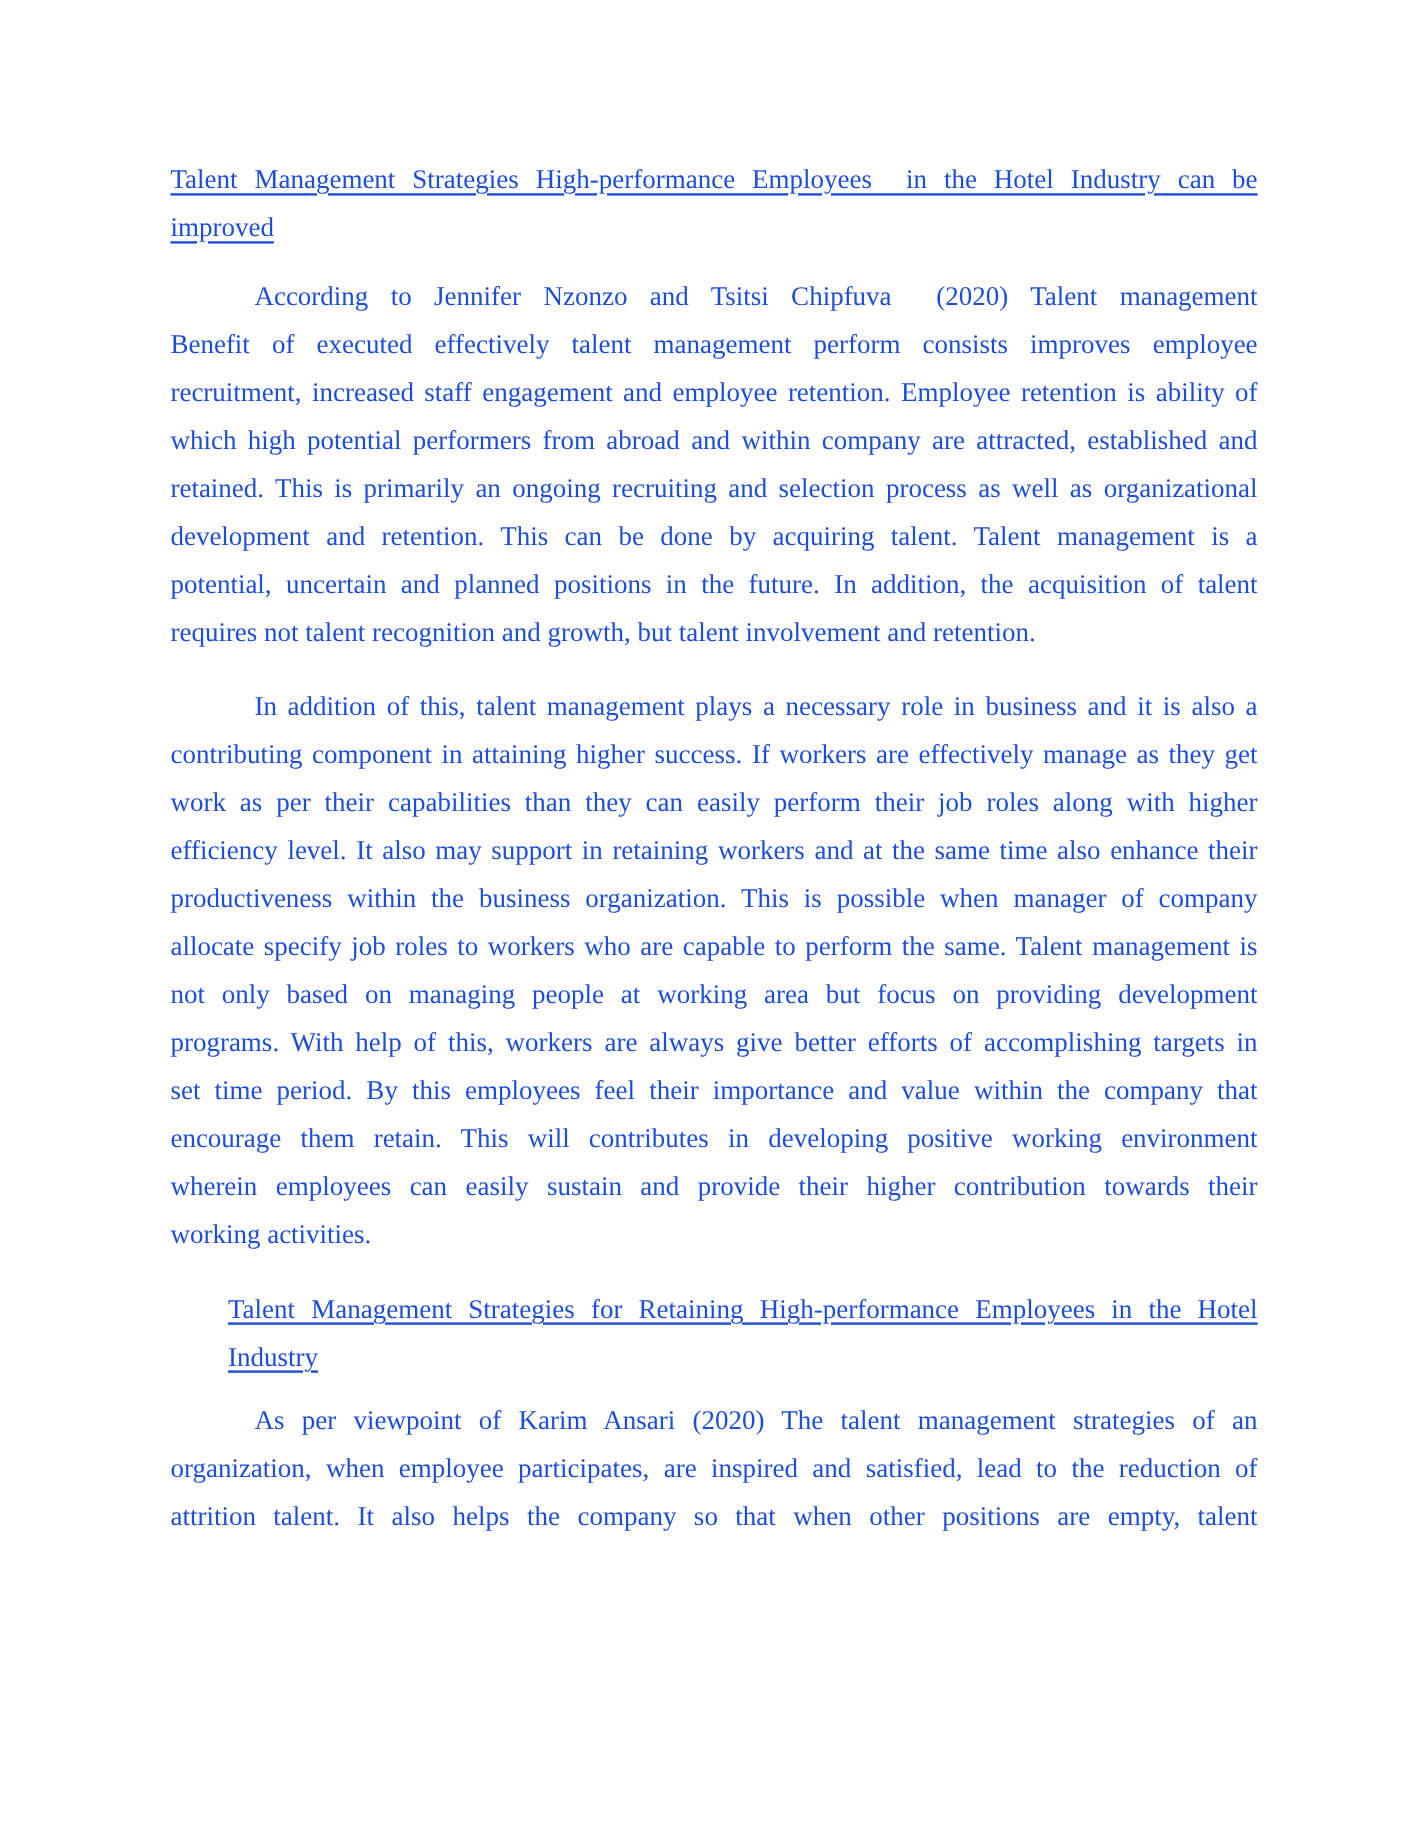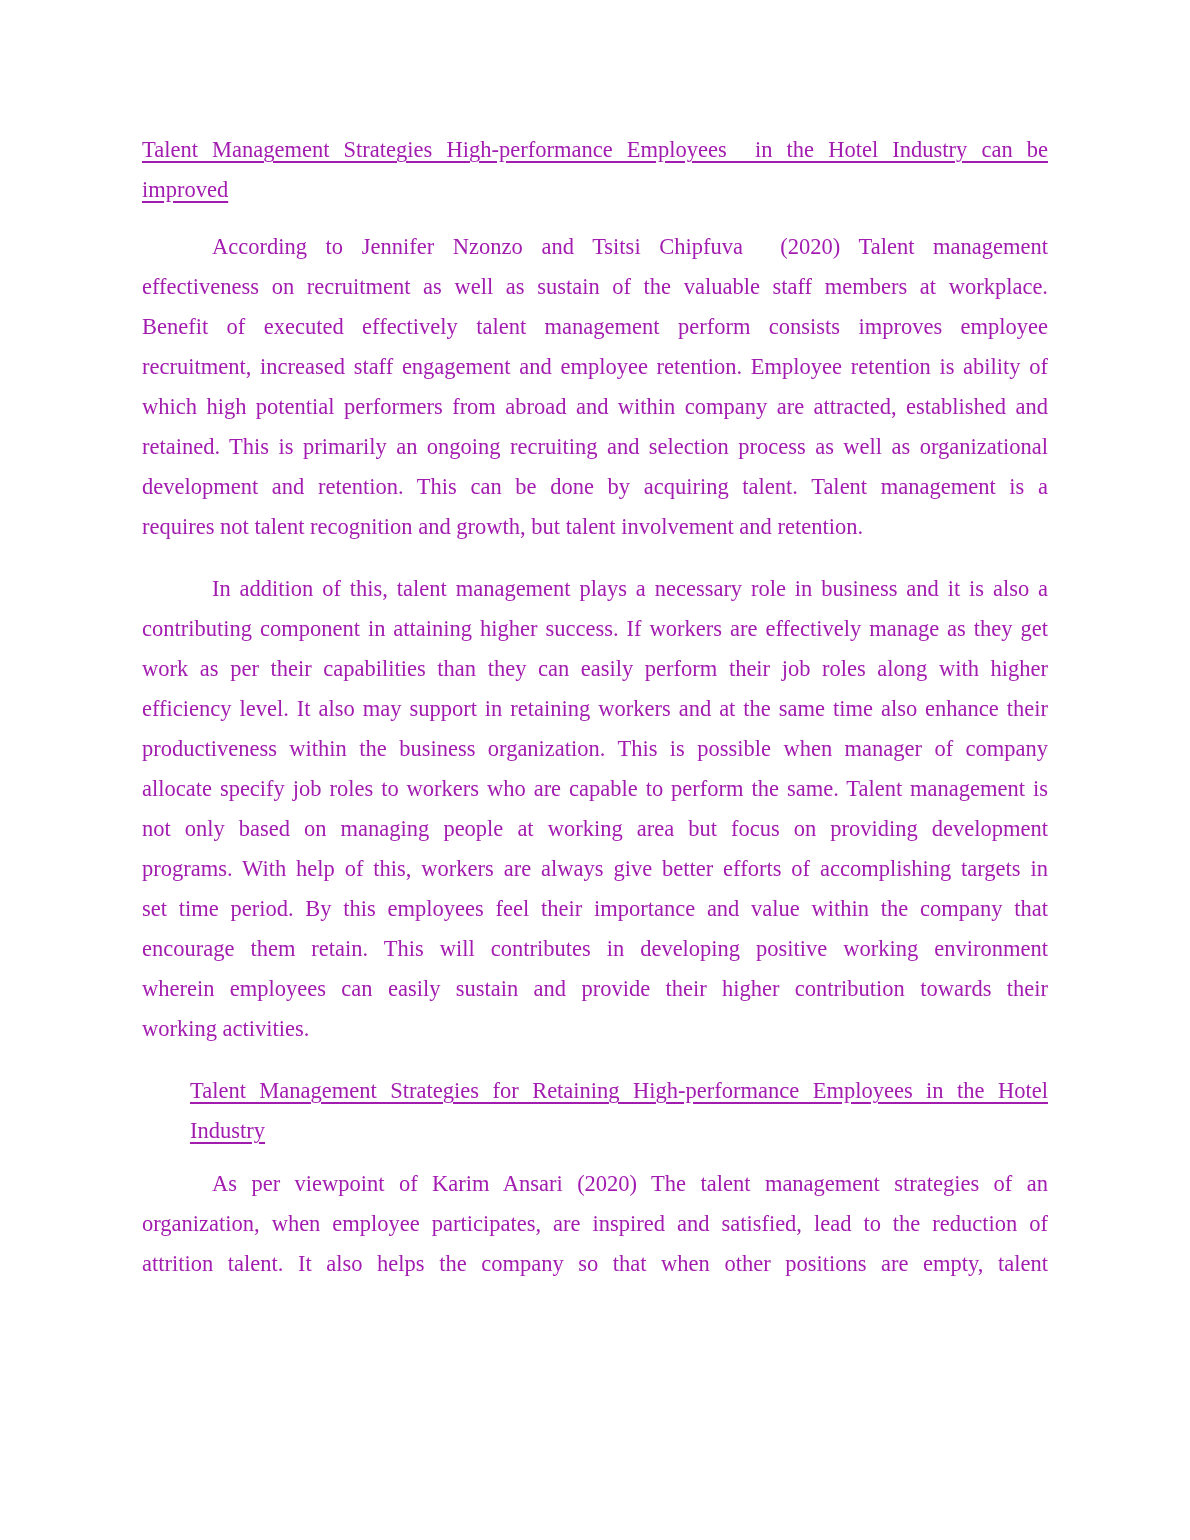--- a/index.html
+++ b/index.html
@@ -7,21 +7,21 @@
     padding: 0;
     background: #ffffff;
   }
   .page {
     position: relative;
     width: 1190px;
     height: 1540px;
     background: #ffffff;
     overflow: hidden;
     font-family: "Liberation Serif", "DejaVu Serif", serif;
-    color: #a21caf;
+    color: #1d4ed8;
   }
   .content {
     position: absolute;
     left: 142px;
     top: 130px;
     width: 906px;
     font-size: 22.5px;
     line-height: 40px;
   }
   .block {
@@ -49,26 +49,26 @@
 <body>
 
 <div class="page" data-name="document-page">
   <div class="content" data-name="document-body">
       <div class="block underlined" data-name="heading-1">
         <div class="line stretch" data-name="heading-line">Talent Management Strategies High-performance Employees&nbsp; in the Hotel Industry can be</div>
         <div class="line" data-name="heading-line">improved</div>
       </div>
       <div class="block" data-name="paragraph-1">
         <div class="line stretch indent" data-name="text-line">According to Jennifer Nzonzo and Tsitsi Chipfuva&nbsp; (2020) Talent management</div>
-        <div class="line stretch" data-name="text-line">effectiveness on recruitment as well as sustain of the valuable staff members at workplace.</div>
         <div class="line stretch" data-name="text-line">Benefit of executed effectively talent management perform consists improves employee</div>
         <div class="line stretch" data-name="text-line">recruitment, increased staff engagement and employee retention. Employee retention is ability of</div>
         <div class="line stretch" data-name="text-line">which high potential performers from abroad and within company are attracted, established and</div>
         <div class="line stretch" data-name="text-line">retained. This is primarily an ongoing recruiting and selection process as well as organizational</div>
         <div class="line stretch" data-name="text-line">development and retention. This can be done by acquiring talent. Talent management is a</div>
+        <div class="line stretch" data-name="text-line">potential, uncertain and planned positions in the future. In addition, the acquisition of talent</div>
         <div class="line" data-name="text-line">requires not talent recognition and growth, but talent involvement and retention.</div>
       </div>
       <div class="block" data-name="paragraph-2">
         <div class="line stretch indent" data-name="text-line">In addition of this, talent management plays a necessary role in business and it is also a</div>
         <div class="line stretch" data-name="text-line">contributing component in attaining higher success. If workers are effectively manage as they get</div>
         <div class="line stretch" data-name="text-line">work as per their capabilities than they can easily perform their job roles along with higher</div>
         <div class="line stretch" data-name="text-line">efficiency level. It also may support in retaining workers and at the same time also enhance their</div>
         <div class="line stretch" data-name="text-line">productiveness within the business organization. This is possible when manager of company</div>
         <div class="line stretch" data-name="text-line">allocate specify job roles to workers who are capable to perform the same. Talent management is</div>
         <div class="line stretch" data-name="text-line">not only based on managing people at working area but focus on providing development</div>

